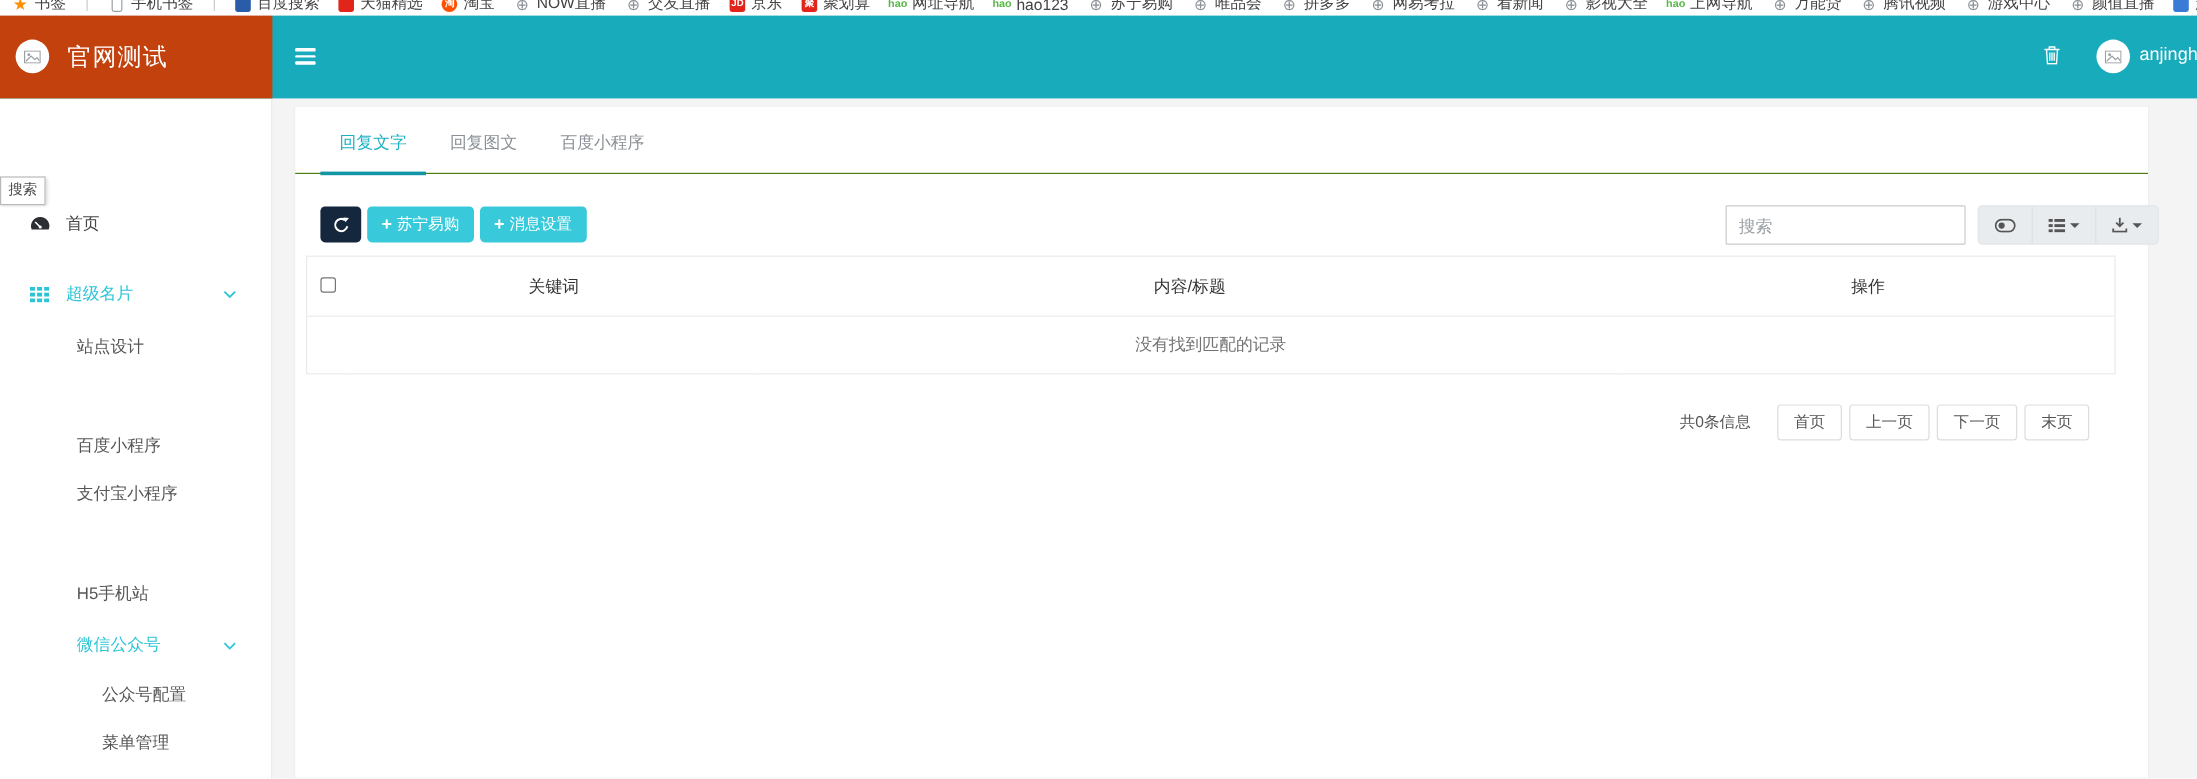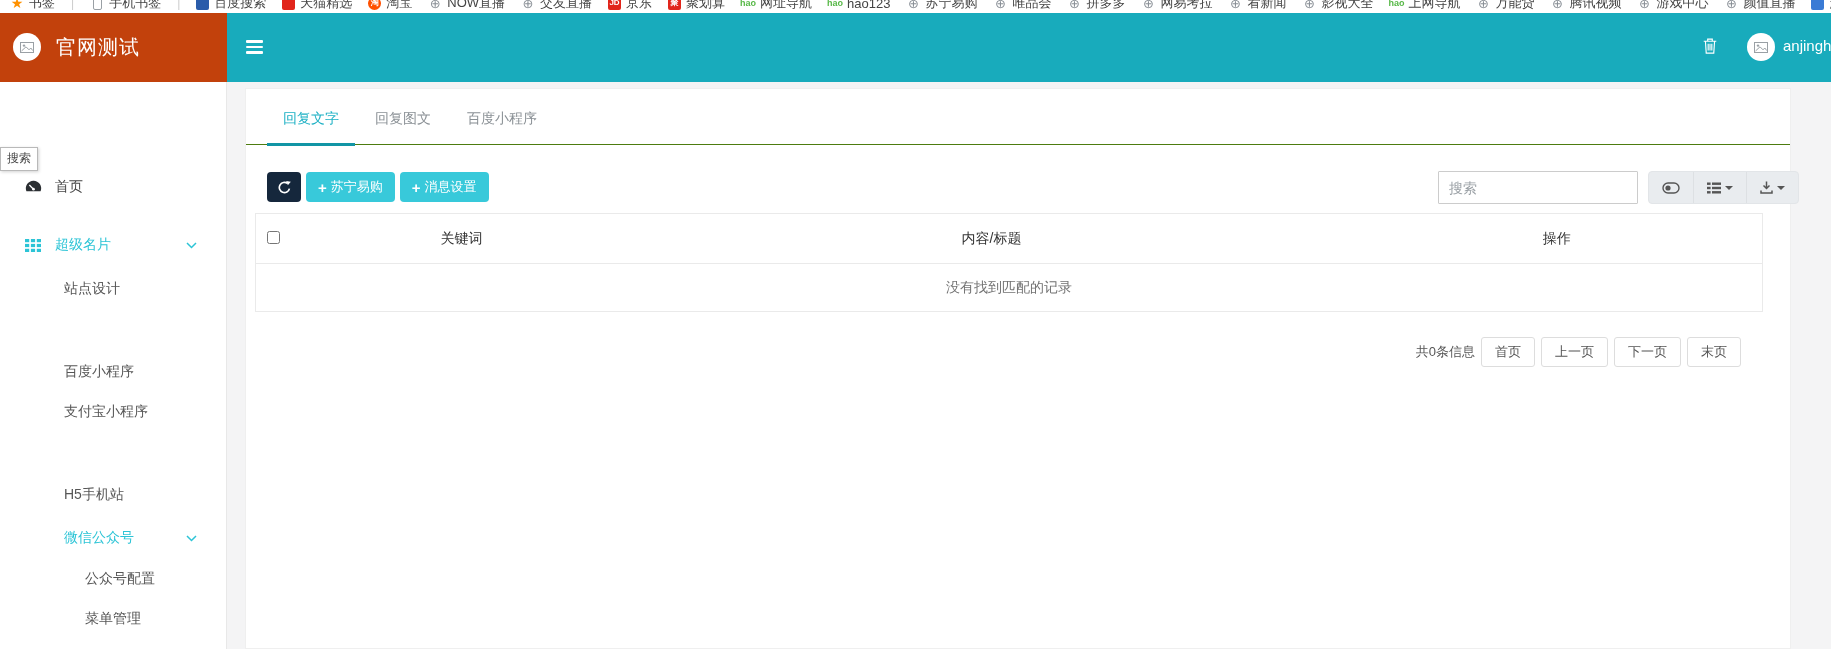--- a/index.html
+++ b/index.html
@@ -69,21 +69,21 @@
   .caret { width:0; height:0; border-left:4px solid transparent; border-right:4px solid transparent; border-top:4px solid #555; }
 
   .grid-table { position:absolute; left:9px; top:124px; width:1508px; border-collapse:collapse; }
   .grid-table th { height:50px; font-size:14px; font-weight:normal; color:#333; text-align:center; border-bottom:1px solid #eaeaea; }
   .grid-table .cb-cell { text-align:center; }
   .grid-table td.empty-cell { height:48px; text-align:center; font-size:14px; color:#737373; border-bottom:1px solid #eaeaea; }
   .grid-table { border:1px solid #eaeaea; }
   .grid-table input[type=checkbox] { width:13px; height:13px; cursor:pointer; }
 
   .pagination { position:absolute; top:248px; right:49px; display:flex; align-items:center; }
-  .pg-info { font-size:13px; color:#555; margin-right:0; }
+  .pg-info { font-size:13px; color:#555; margin-right:16px; }
   .pg-btn { height:30px; padding:0 13px; margin-left:6px; background:#fff; border:1px solid #ddd; border-radius:3px; font-size:13px; color:#555; display:inline-flex; align-items:center; cursor:pointer; font-family:inherit; }
 </style>
 </head>
 <body>
 
 <div id="canvas">
 
   <div class="bookmarks">
     <div class="bm-row">
       <span class="bm-item">

